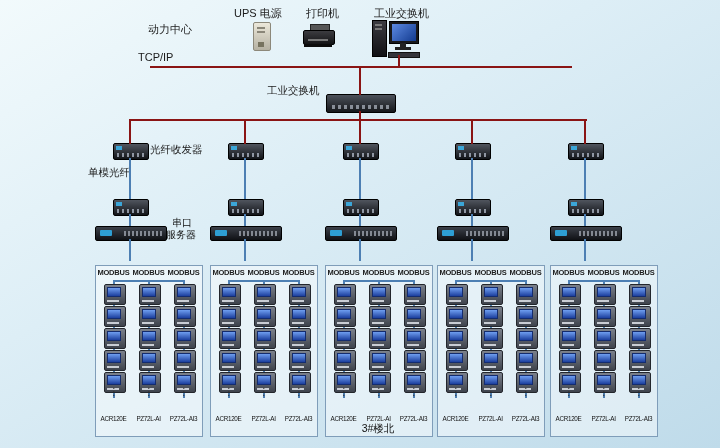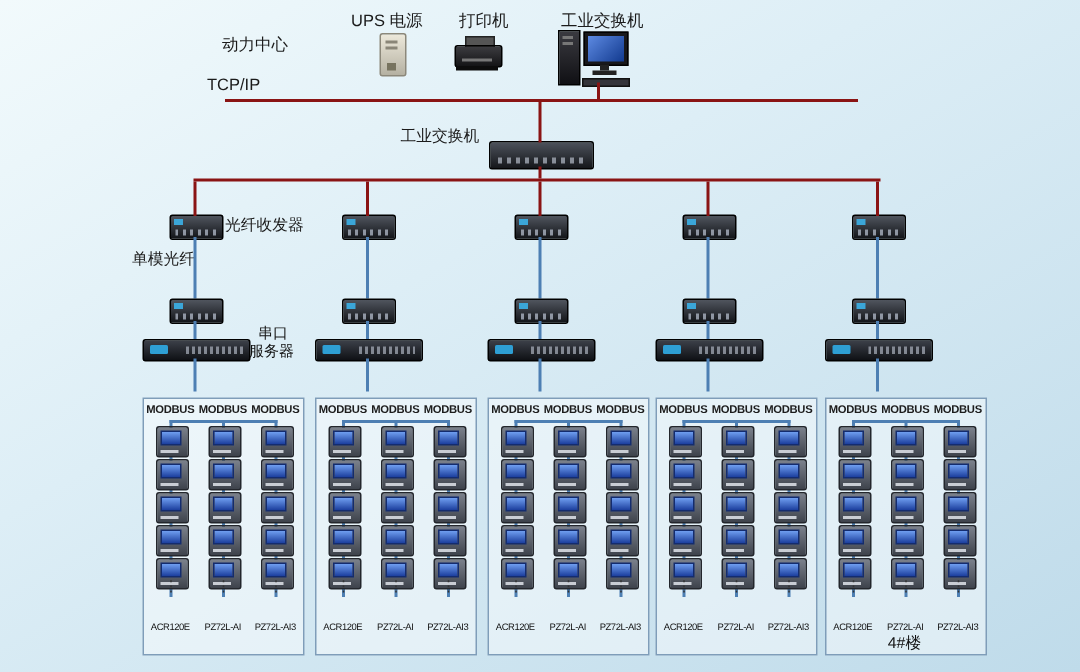--- a/index.html
+++ b/index.html
@@ -221,20 +221,21 @@
         <span class="col-m" style="left: 35px;">PZ72L-AI</span>
         <span class="col-h" style="left: 70px;">MODBUS</span>
         <div class="meter" style="left: 78px; top: 18px;"></div>
         <div class="meter" style="left: 78px; top: 40px;"></div>
         <div class="meter" style="left: 78px; top: 62px;"></div>
         <div class="meter" style="left: 78px; top: 84px;"></div>
         <div class="meter" style="left: 78px; top: 106px;"></div>
         <span class="col-d" style="left: 78px;">⋮</span>
         <span class="col-m" style="left: 70px;">PZ72L-AI3</span>
       </div>
+    <div class="building-label">3#楼北</div>
   </div>
     <div class="rline" style="left: 359px; top: 121px; width: 2px; height: 23px;"></div>
     <div class="branch" style="left: 437px;">
     <div class="transceiver t1"></div>
     <div class="vline l1"></div>
     <div class="transceiver t2"></div>
     <div class="vline l2"></div>
     <div class="serial-server"></div>
     <div class="vline l3"></div>
     <div class="meter-box">
@@ -299,16 +300,15 @@
         <span class="col-m" style="left: 35px;">PZ72L-AI</span>
         <span class="col-h" style="left: 70px;">MODBUS</span>
         <div class="meter" style="left: 78px; top: 18px;"></div>
         <div class="meter" style="left: 78px; top: 40px;"></div>
         <div class="meter" style="left: 78px; top: 62px;"></div>
         <div class="meter" style="left: 78px; top: 84px;"></div>
         <div class="meter" style="left: 78px; top: 106px;"></div>
         <span class="col-d" style="left: 78px;">⋮</span>
         <span class="col-m" style="left: 70px;">PZ72L-AI3</span>
       </div>
-    <div class="building-label">4#楼</div>
   </div>
     <div class="rline" style="left: 584px; top: 121px; width: 2px; height: 23px;"></div>
   </div>
 
 </body></html>

